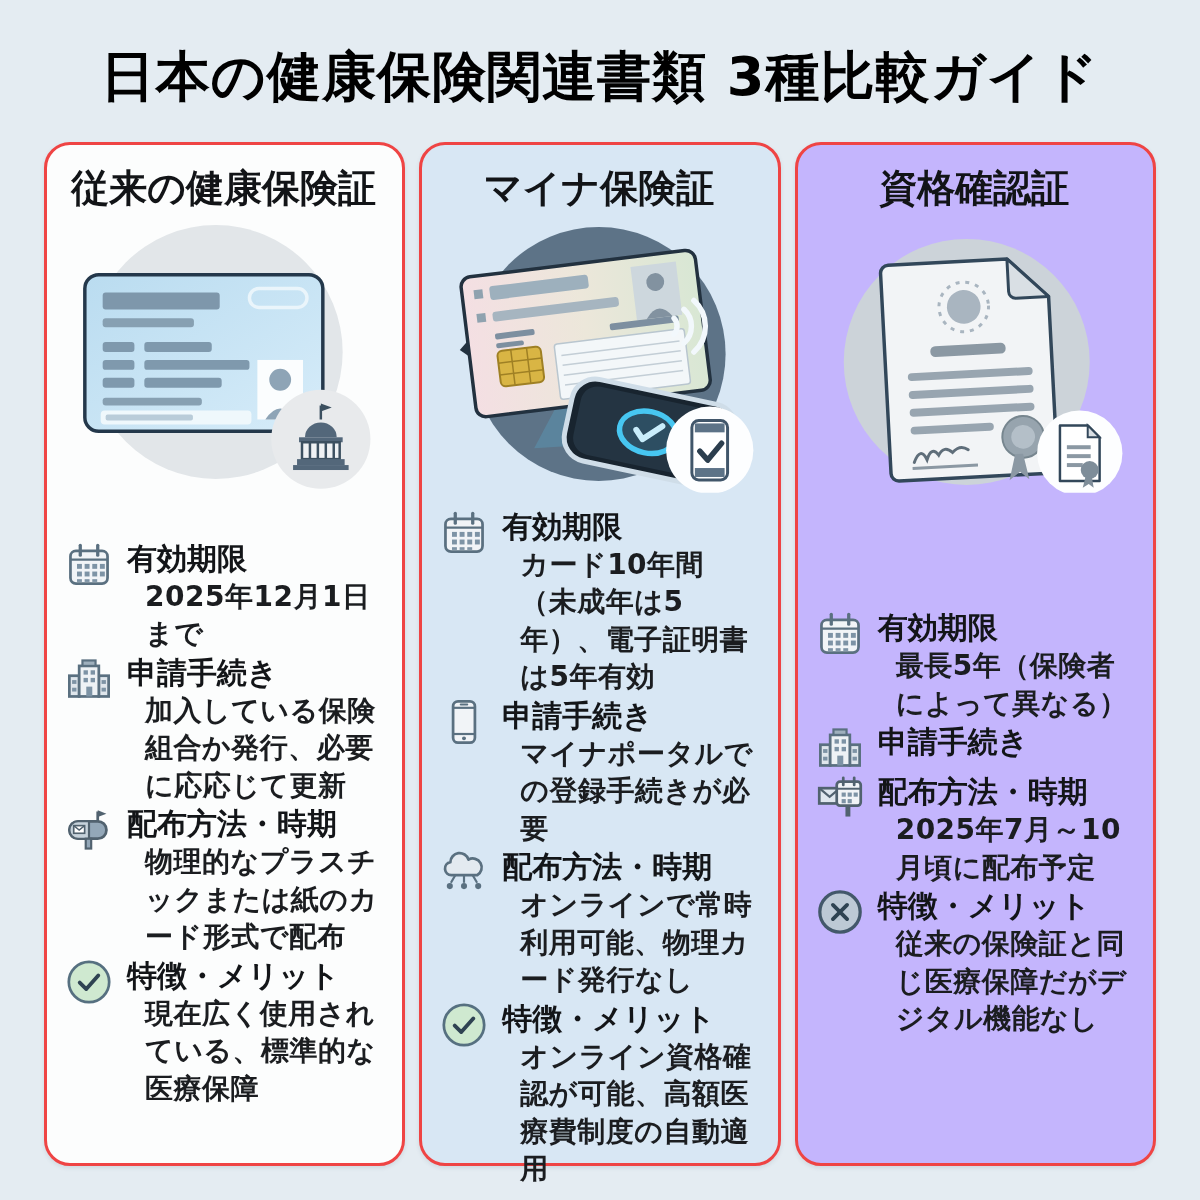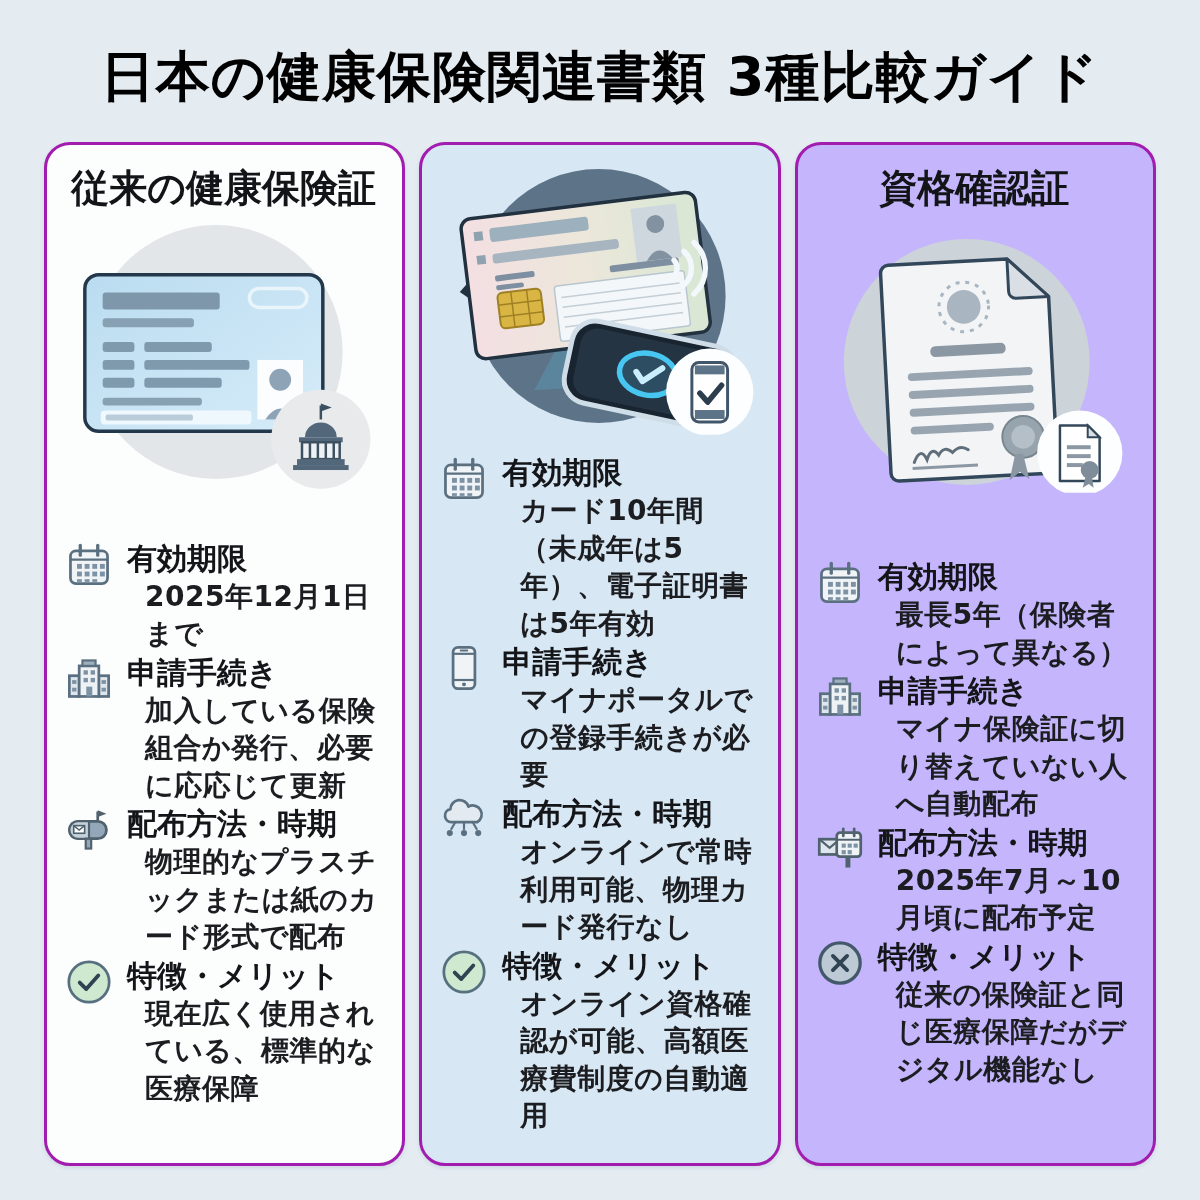--- a/index.html
+++ b/index.html
@@ -12,21 +12,21 @@
   .page-title{
     margin:0;padding-top:41px;height:100px;box-sizing:border-box;
     text-align:center;font-size:54px;font-weight:800;letter-spacing:1px;color:#000000;
   }
   .cards{
     position:absolute;left:44px;right:44px;top:142px;bottom:34px;
     display:flex;gap:14px;
   }
   .card{
     flex:1 1 0;box-sizing:border-box;min-width:0;
-    border:3px solid #a21caf;border-radius:26px;
+    border:3px solid #ef4444;border-radius:26px;
     padding:12px 20px 24px 18px;
     display:flex;flex-direction:column;
     box-shadow:0 2px 4px rgba(60,80,95,0.12);
   }
   .card--traditional{background:#fcfdfd;}
   .card--myna{background:#d8e7f4;}
   .card--shikaku{background:#c4b5fd;}
   .card-title{
     margin:10px 0 4px;text-align:center;
     font-size:38px;font-weight:800;line-height:1.15;color:#121417;
@@ -318,20 +318,21 @@
           </span>
         <div class="sec-text">
           <div class="sec-heading">特徴・メリット</div>
           <div class="sec-body">現在広く使用されている、標準的な医療保障</div>
         </div>
       </div>
     </div>
   </section>
 
   <section class="card card--myna">
+    <h2 class="card-title">マイナ保険証</h2>
     <div class="illus">
       <svg viewBox="0 0 320 280">
           <use href="#illus-myna"></use>
         </svg>
     </div>
     <div class="sections">
       <div class="section">
         <span class="icon-box">
             <svg viewBox="0 0 44 44">
               <use href="#i-calendar"></use>
@@ -398,21 +399,20 @@
         </div>
       </div>
       <div class="section">
         <span class="icon-box">
             <svg viewBox="0 0 44 44">
               <use href="#i-building"></use>
             </svg>
           </span>
         <div class="sec-text">
           <div class="sec-heading">申請手続き</div>
-          <div class="sec-body">マイナ保険証に切り替えていない人へ自動配布</div>
         </div>
       </div>
       <div class="section">
         <span class="icon-box">
             <svg viewBox="0 0 44 44">
               <use href="#i-mailcal"></use>
             </svg>
           </span>
         <div class="sec-text">
           <div class="sec-heading">配布方法・時期</div>

